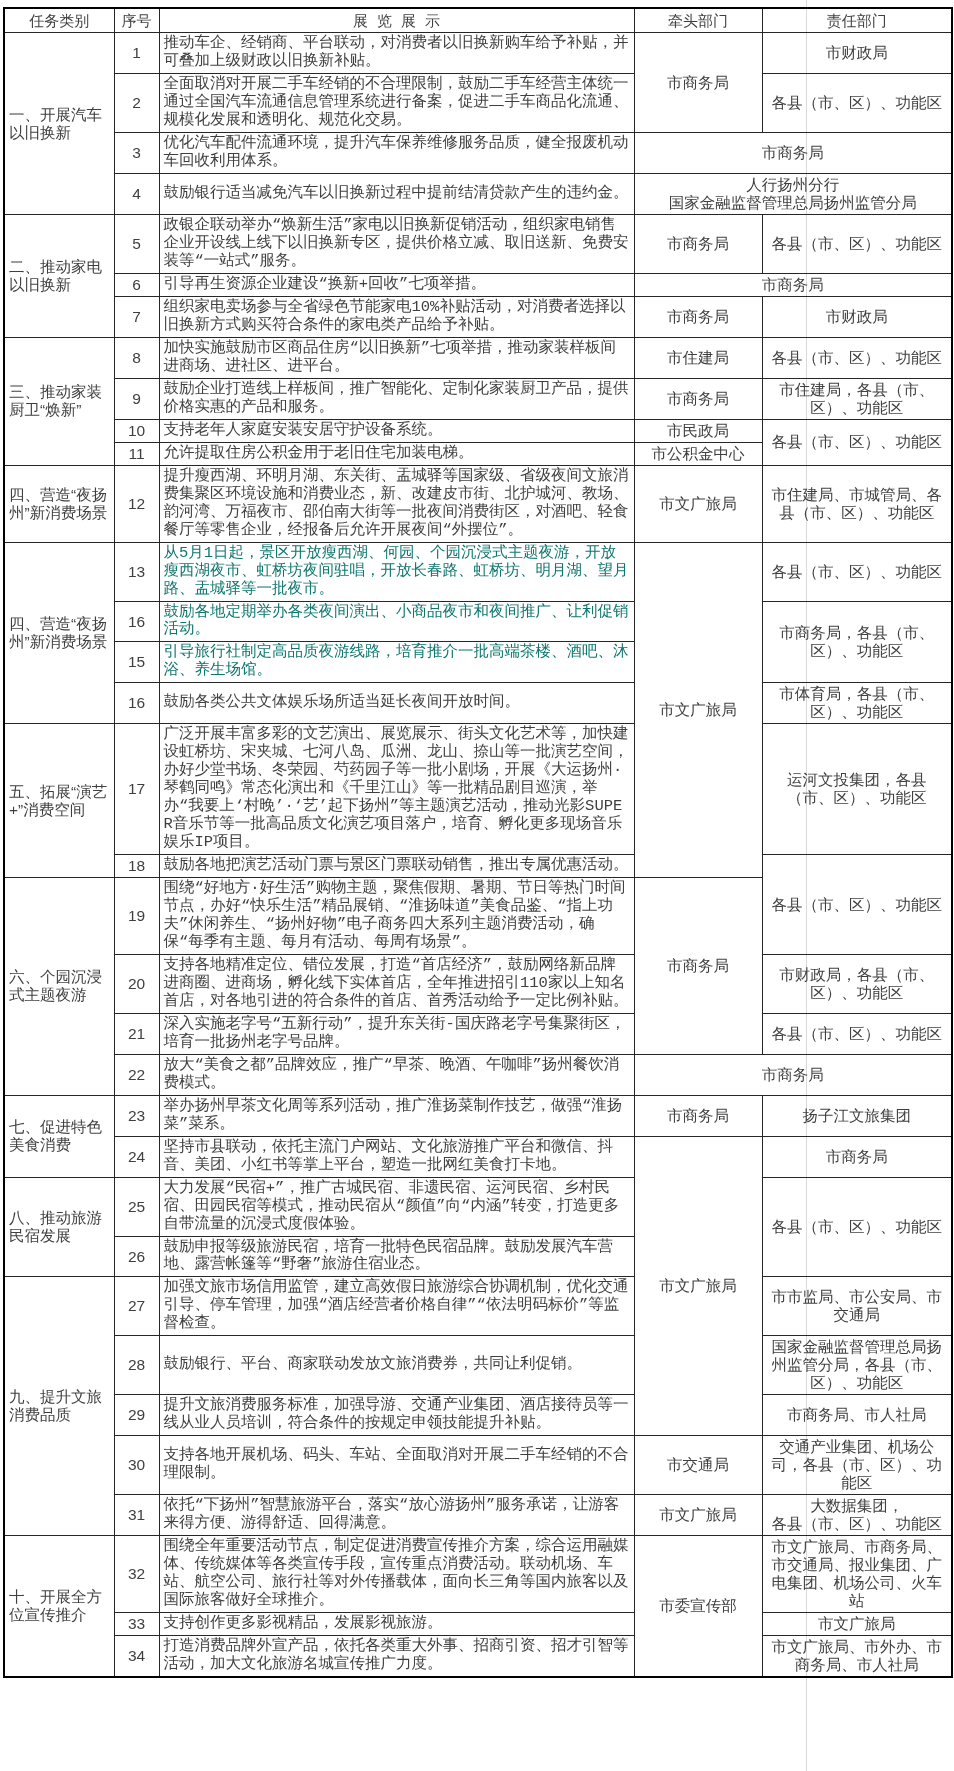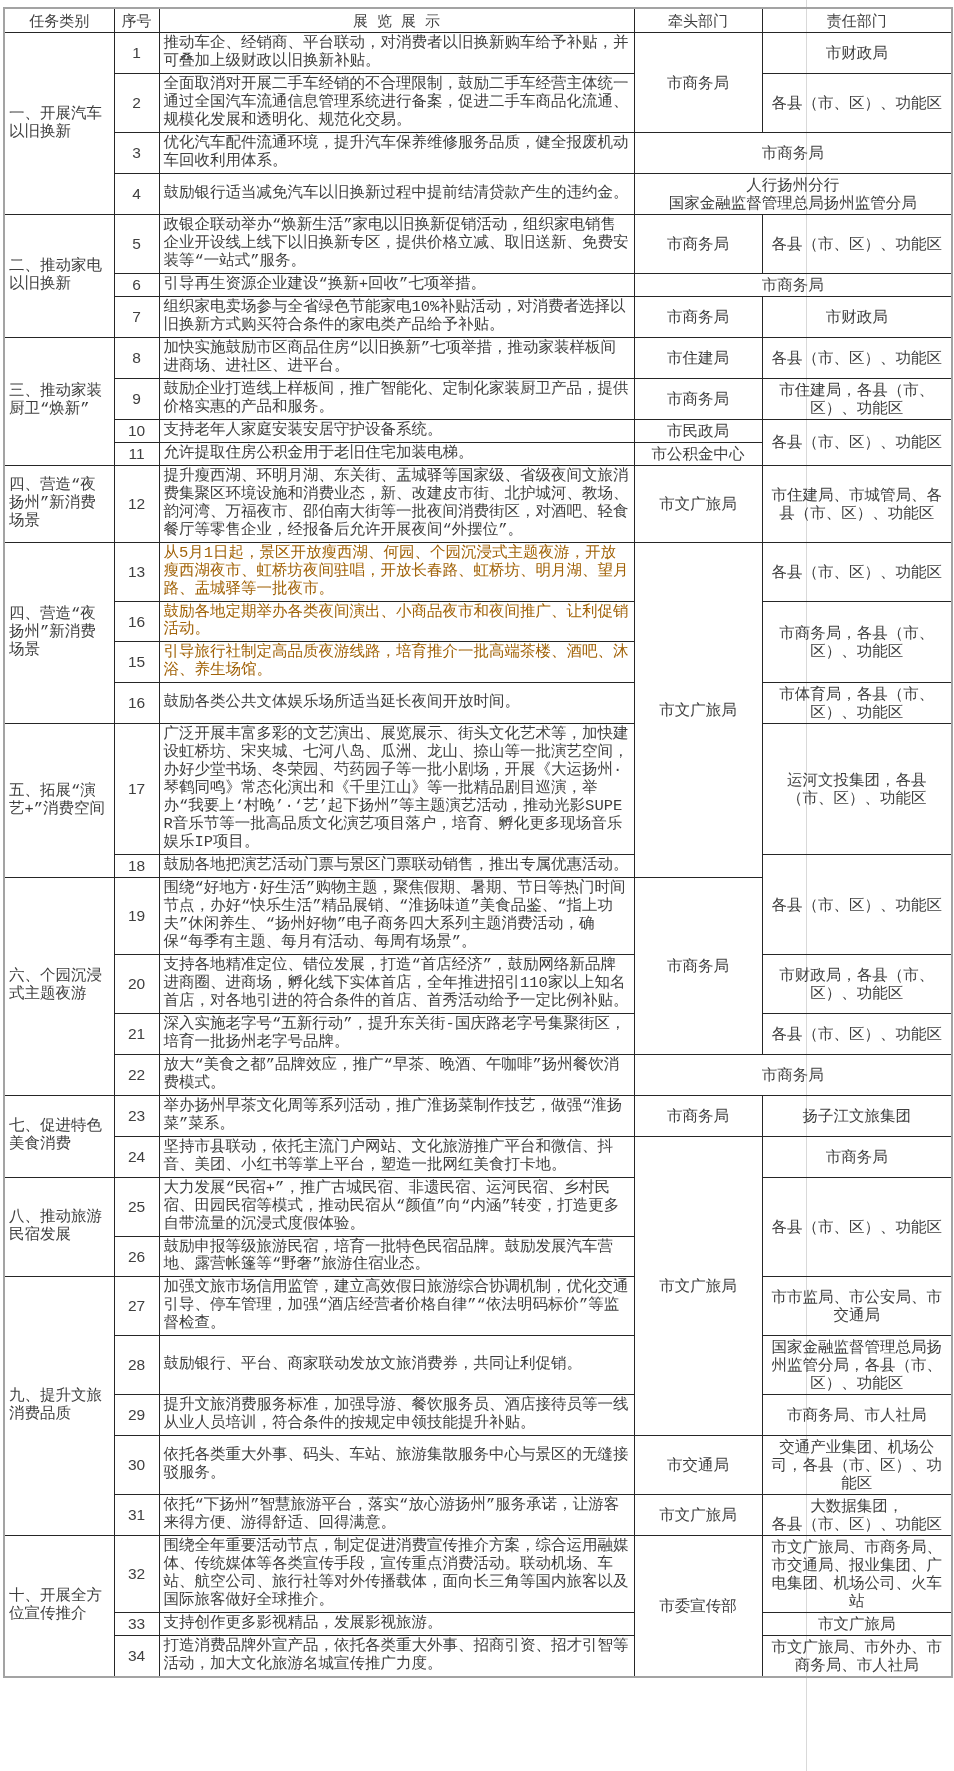--- a/index.html
+++ b/index.html
@@ -9,42 +9,42 @@
     -webkit-font-smoothing:antialiased;
   }
   .gridline{
     position:absolute;left:806px;top:0;width:1px;height:1771px;
     background:#d9d9d9;z-index:0;
   }
   table.plan{
     position:absolute;left:3px;top:7px;width:948px;z-index:1;
     border-collapse:collapse;table-layout:fixed;
     color:#3f3f3f;background:transparent;
-    border:2px solid #a3a3a3;
+    border:2px solid #000000;
   }
   table.plan th, table.plan td{
     border:1px solid #262626;
     font-size:15.5px;line-height:1.16;font-weight:400;
     padding:2px 4px;background:transparent;
     word-break:break-all;
   }
   table.plan th{
     text-align:center;vertical-align:middle;padding:3px 2px;font-size:15px;
   }
   th.th-item{letter-spacing:9px;text-indent:9px;}
   td.cat{
-    text-align:left;vertical-align:middle;padding:2px 3px;font-family:Liberation Mono, monospace;
+    text-align:left;vertical-align:middle;padding:2px 3px;
   }
   td.no{
     text-align:center;vertical-align:middle;padding:1px 2px;
   }
   td.item{
     text-align:left;vertical-align:middle;padding:2px 6px 2px 5px;font-family:Liberation Mono, monospace;
   }
-  td.item.muted{color:#a16207;}
+  td.item.muted{color:#0f766e;}
   td.ctr{
     text-align:center;vertical-align:middle;white-space:pre-line;padding:2px 3px;
   }
 </style>
 </head>
 <body>
 
 <div class="gridline"></div>
 
 <table class="plan">
@@ -219,26 +219,26 @@
       <td class="item">加强文旅市场信用监管，建立高效假日旅游综合协调机制，优化交通引导、停车管理，加强“酒店经营者价格自律”“依法明码标价”等监督检查。</td>
       <td class="ctr">市市监局、市公安局、市交通局</td>
     </tr>
     <tr>
       <td class="no">28</td>
       <td class="item">鼓励银行、平台、商家联动发放文旅消费券，共同让利促销。</td>
       <td class="ctr">国家金融监督管理总局扬州监管分局，各县（市、区）、功能区</td>
     </tr>
     <tr>
       <td class="no">29</td>
-      <td class="item">提升文旅消费服务标准，加强导游、餐饮服务员、酒店接待员等一线从业人员培训，符合条件的按规定申领技能提升补贴。</td>
+      <td class="item">提升文旅消费服务标准，加强导游、交通产业集团、酒店接待员等一线从业人员培训，符合条件的按规定申领技能提升补贴。</td>
       <td class="ctr">市商务局、市人社局</td>
     </tr>
     <tr>
       <td class="no">30</td>
-      <td class="item">依托各类重大外事、码头、车站、旅游集散服务中心与景区的无缝接驳服务。</td>
+      <td class="item">支持各地开展机场、码头、车站、全面取消对开展二手车经销的不合理限制。</td>
       <td class="ctr">市交通局</td>
       <td class="ctr">交通产业集团、机场公司，各县（市、区）、功能区</td>
     </tr>
     <tr>
       <td class="no">31</td>
       <td class="item">依托“下扬州”智慧旅游平台，落实“放心游扬州”服务承诺，让游客来得方便、游得舒适、回得满意。</td>
       <td class="ctr">市文广旅局</td>
       <td class="ctr">大数据集团，
 各县（市、区）、功能区</td>
     </tr>

